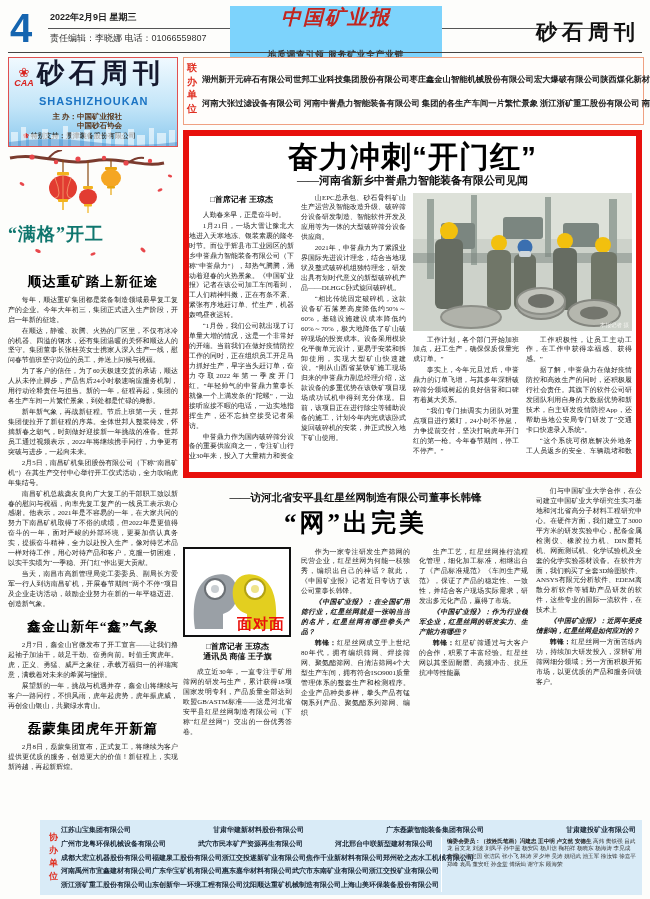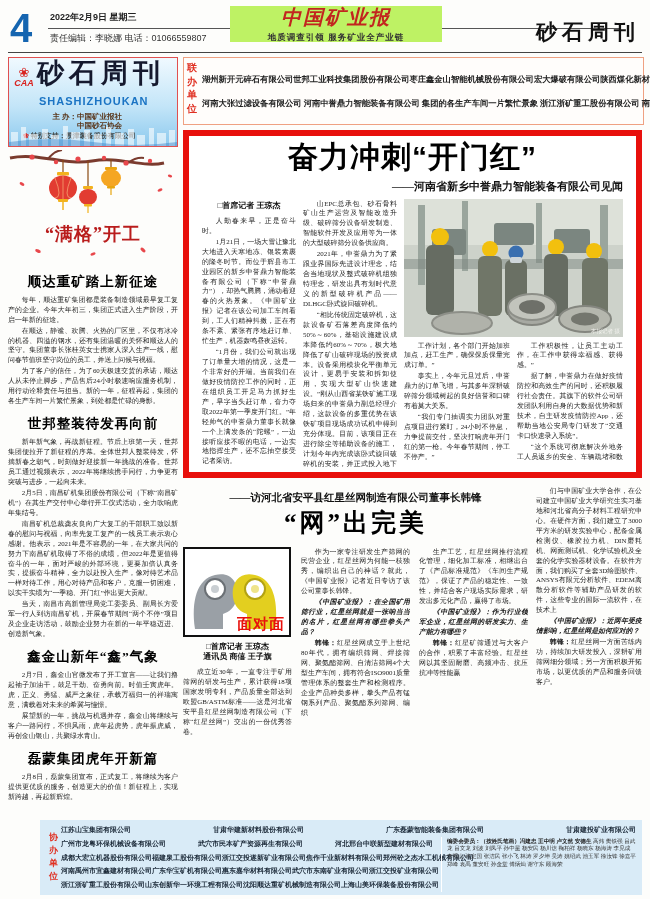--- a/index.html
+++ b/index.html
@@ -5,23 +5,23 @@
   html,body{margin:0;padding:0;background:#e9e9e9;}
   .page{position:relative;width:650px;height:899px;background:#fdfdfb;overflow:hidden;
         font-family:"Liberation Serif","DejaVu Serif",serif;color:#1a1a1a;}
   .abs{position:absolute;}
 
   
   #pagenum{left:10px;top:8px;font:900 40px/1 "Liberation Sans","DejaVu Sans",sans-serif;color:#1565b0;}
   #hdr-date{left:50px;top:13px;font:700 9px/1 "Liberation Sans",sans-serif;color:#222;}
   #hdr-editor{left:50px;top:34px;font:9px/1 "Liberation Sans",sans-serif;color:#333;}
   #hdr-line1{left:48px;top:28px;width:572px;height:0;border-top:1px solid #555;}
-  #hdr-center{left:230px;top:6px;width:200px;text-align:center;background:#bef264;padding:0 6px;}
+  #hdr-center{left:230px;top:6px;width:200px;text-align:center;background:#7dd3fc;padding:0 6px;}
   #paper-name{font:italic 900 20px/1.1 "Liberation Serif",serif;color:#c2251f;letter-spacing:2px;}
-  #paper-slogan{margin-top:5px;font:700 8.5px/1 "Liberation Sans",sans-serif;color:#333;letter-spacing:1px;}
+  #paper-slogan{margin-top:22px;font:700 8.5px/1 "Liberation Sans",sans-serif;color:#333;letter-spacing:1px;}
   #section-name{right:10px;top:22px;font:900 21px/1 "Liberation Serif",serif;color:#111;letter-spacing:5px;}
   #hdr-line2{left:8px;top:52px;width:634px;height:0;border-top:1px solid #444;}
 
   
   #masthead{left:8px;top:57px;width:168px;height:88px;border:1px solid #e05050;
             background:linear-gradient(180deg,#f0f9ff 0%,#c3e5f8 55%,#8cc9ee 100%);overflow:hidden;}
   #mh-logo{left:3px;top:8px;width:24px;text-align:center;}
   #mh-logo .flower{color:#d8231f;font-size:13px;line-height:1;}
   #mh-logo .caa{font:italic 900 9px/1 "Liberation Sans",sans-serif;color:#d8231f;}
   #mh-title{left:28px;top:2px;font:900 27px/1 "Liberation Serif",serif;color:#15192e;letter-spacing:5px;}
@@ -33,31 +33,31 @@
 
   
   #lianban{left:183px;top:57px;width:459px;height:66px;border:1px solid #efa182;background:#fffdfb;display:flex;}
   .vlabel{width:16px;padding:3px 1px 0 3px;font:900 10px/1.35 "Liberation Sans",sans-serif;color:#e03022;text-align:center;}
   #lb-rows{flex:1;display:flex;flex-direction:column;justify-content:space-evenly;padding:2px 8px 2px 4px;}
   .lb-row{display:flex;justify-content:space-between;white-space:nowrap;
           font:700 8.3px/1 "Liberation Sans",sans-serif;color:#222;}
 
   
   #leftcol{left:8px;top:150px;width:170px;height:664px;overflow:hidden;}
-  #theme-title{font:900 18px/1.2 "Liberation Serif",serif;color:#b91c1c;text-align:center;letter-spacing:1px;}
+  #theme-title{font:900 18px/1.2 "Liberation Serif",serif;color:#0f766e;text-align:left;letter-spacing:1px;}
   .side-head{font:900 13.5px/1.2 "Liberation Serif",serif;color:#000;text-align:center;
              letter-spacing:1px;margin:10px 0 5px;}
   .bp{font-size:6.9px;line-height:1.44;text-align:justify;margin:0 0 1px;text-indent:2em;color:#222;}
 
   
   #mainbox{left:183px;top:130px;width:459px;height:348px;border:6px solid #e8100c;background:#fff;
-           box-sizing:border-box;padding:4px 13px;overflow:hidden;}
+           box-sizing:border-box;padding:4px 0;overflow:hidden;}
   #main-title{text-align:center;font:900 30px/1.15 "Liberation Sans","DejaVu Sans",sans-serif;
               color:#000;letter-spacing:1px;}
-  #main-sub{text-align:right;font:700 11px/1 "Liberation Serif",serif;color:#111;margin-top:6px;}
+  #main-sub{text-align:center;font:700 11px/1 "Liberation Serif",serif;color:#111;}
   #main-cols{display:flex;gap:7px;margin-top:7px;height:268px;overflow:hidden;}
   .mcol{width:105px;overflow:hidden;}
   #photo-wrap{width:219px;}
   #photo-box{position:relative;width:219px;height:138px;background:#c9cec7;overflow:hidden;}
   #photo-credit{position:absolute;right:3px;bottom:2px;font:5.5px "Liberation Sans",sans-serif;color:#f3f3ef;}
   #photo-cols{display:flex;gap:7px;margin-top:4px;height:122px;overflow:hidden;}
   .pcol{width:106px;overflow:hidden;}
   .byline{text-align:center;font:700 8px/1.3 "Liberation Sans",sans-serif;color:#111;margin:2px 0 5px;}
 
   
@@ -205,21 +205,20 @@
         <ellipse cx="30" cy="5" rx="3" ry="1.6" transform="rotate(25 30 5)"></ellipse>
         <ellipse cx="85" cy="8" rx="2.6" ry="1.4" transform="rotate(-20 85 8)"></ellipse>
         <ellipse cx="135" cy="4" rx="3" ry="1.6" transform="rotate(40 135 4)"></ellipse>
       </g>
     </svg>
     <div id="left-articles">
         <h3 class="side-head">顺达重矿踏上新征途</h3>
         <p class="bp">每年，顺达重矿集团都是装备制造领域最早复工复产的企业。今年大年初三，集团正式进入生产阶段，开启一年新的征途。</p>
         <p class="bp">在顺达，静谧、欢腾、火热的厂区里，不仅有冰冷的机器、四溢的钢水，还有集团温暖的关怀和顺达人的坚守。集团董事长张桂英女士携家人深入生产一线，慰问春节值班坚守岗位的员工，并送上问候与祝福。</p>
         <p class="bp">为了客户的信任，为了60天极速交货的承诺，顺达人从未停止脚步，产品售后24小时极速响应服务机制，用行动诠释责任与担当。新的一年，征程再起，集团的各生产车间一片繁忙景象，到处都是忙碌的身影。</p>
-        <h3 class="side-head">世邦整装待发再向前</h3>
         <p class="bp">新年新气象，再战新征程。节后上班第一天，世邦集团便拉开了新征程的序幕。全体世邦人整装待发，怀揣新春之朝气，时刻做好迎接新一年挑战的准备。世邦员工通过视频表示，2022年将继续携手同行，力争更有突破与进步，一起向未来。</p>
         <p class="bp">2月5日，南昌矿机集团股份有限公司（下称“南昌矿机”）在其生产交付中心举行开工仪式活动，全力吹响虎年集结号。</p>
         <p class="bp">南昌矿机总裁龚友良向广大复工的干部职工致以新春的慰问与祝福，向率先复工复产的一线员工表示衷心感谢。他表示，2021年是不容易的一年，在大家共同的努力下南昌矿机取得了不俗的成绩，但2022年是更值得奋斗的一年，面对严峻的外部环境，更要加倍认真务实，提振奋斗精神，全力以赴投入生产，像对待艺术品一样对待工作，用心对待产品和客户，克服一切困难，以实干实绩为“一季稳、开门红”作出更大贡献。</p>
         <p class="bp">当天，南昌市高新管理局党工委委员、副局长方爱军一行人到访南昌矿机，开展春节期间“两个不停”项目及企业走访活动，鼓励企业努力在新的一年平稳迈进、创造新气象。</p>
         <h3 class="side-head">鑫金山新年“鑫”气象</h3>
         <p class="bp">2月7日，鑫金山官微发布了开工宣言——让我们撸起袖子加油干，鼓足干劲、奋勇向前。时值壬寅虎年。虎，正义、勇猛、威严之象征，承载万福归一的祥瑞寓意，满载着对未来的希冀与憧憬。</p>
         <p class="bp">展望新的一年，挑战与机遇并存，鑫金山将继续与客户一路同行，不惧风雨，虎年起虎势，虎年振虎威，再创金山银山，共聚绿水青山。</p>
         <h3 class="side-head">磊蒙集团虎年开新篇</h3>
         <p class="bp">2月8日，磊蒙集团宣布，正式复工，将继续为客户提供更优质的服务，创造更大的价值！新征程上，实现新跨越，再起新辉煌。</p>
       </div>

